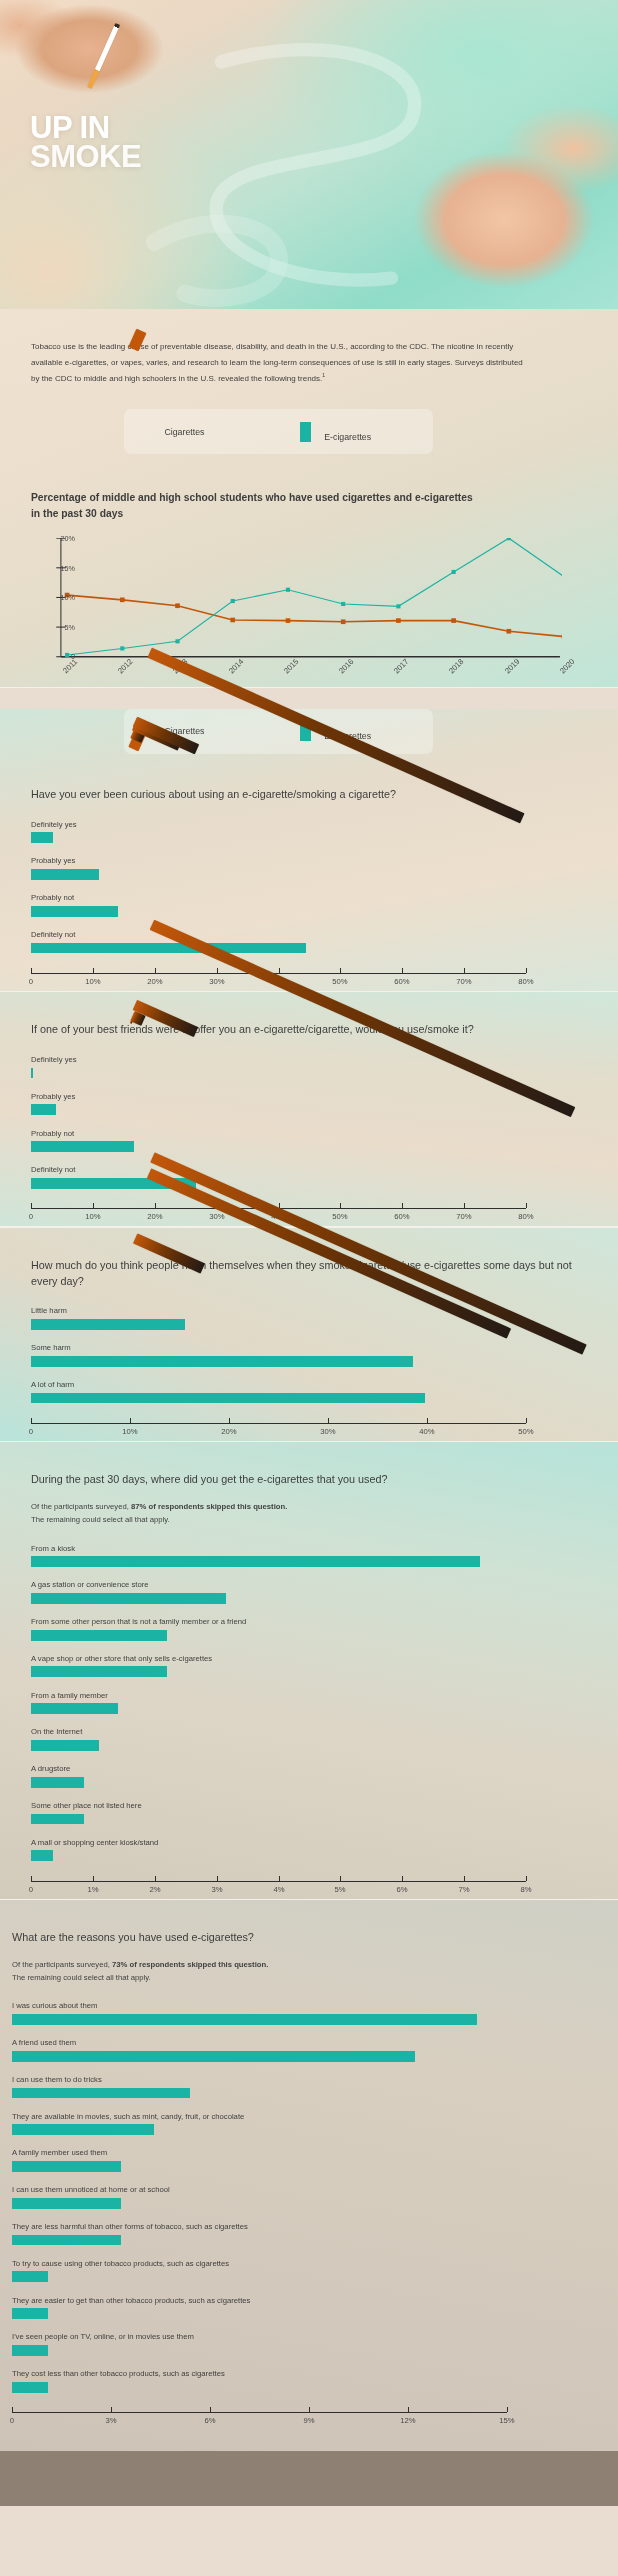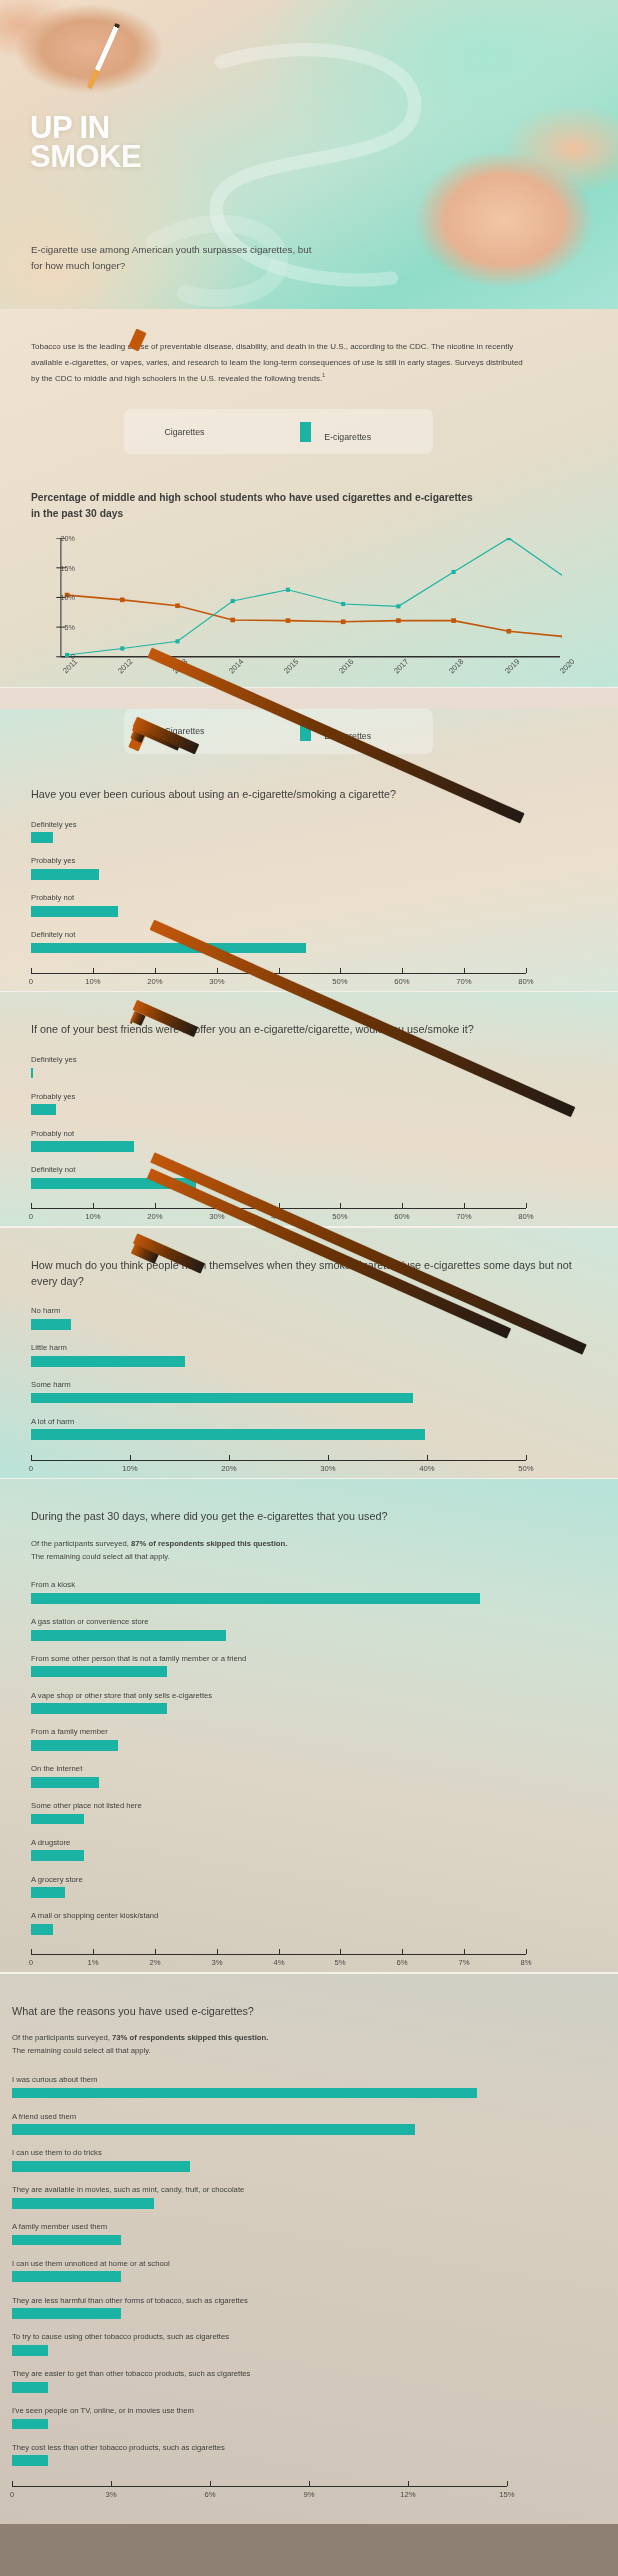--- a/index.html
+++ b/index.html
@@ -166,21 +166,20 @@
     <div class="cig"></div>
     <div class="hand hand-right"></div>
     <svg class="smoke" viewBox="0 0 1200 600" preserveAspectRatio="none">
       <path d="M430 120 C 640 60, 840 120, 800 230 C 760 330, 430 290, 420 400 C 412 500, 600 560, 760 540" fill="none" stroke="rgba(255,255,255,.55)" stroke-width="26" stroke-linecap="round"></path>
       <path d="M300 470 C 420 400, 560 440, 540 520 C 525 578, 420 590, 360 570" fill="none" stroke="rgba(255,255,255,.35)" stroke-width="34" stroke-linecap="round"></path>
     </svg>
     <h1 class="hero-title">
       <span>UP IN</span>
       <span class="ln2">SMOKE</span>
     </h1>
-    <p class="hero-sub">E-cigarette use among American youth surpasses cigarettes, but for how much longer?</p>
   </section>
 
   <section class="sec bg-a">
     <div class="sec-inner">
       <p class="intro"><span>Tobacco use is the leading cause of preventable disease, disability, and death in the U.S., according to the CDC. The nicotine in recently available e-cigarettes, or vapes, varies, and research to learn the long-term consequences of use is still in early stages. Surveys distributed by the CDC to middle and high schoolers in the U.S. revealed the following trends.</span><sup>1</sup></p>
 
       <div class="legend">
         <div class="legend-item">
           <span class="swatch cig"></span>
           <span class="legend-label">Cigarettes</span>
@@ -357,25 +356,20 @@
     </div>
   </section>
   <div class="divider"></div>
 
   <section class="sec bg-d">
     <div class="sec-inner" style="padding-top:29px;">
       <h2 class="q-title">How much do you think people harm themselves when they smoke cigarettes/use e-cigarettes some days but not every day?</h2>
       <div class="barchart">
           <div class="bars">
             <div class="bargroup">
-              <div class="bar-label">No harm</div>
-              <div class="bar cig" title="Cigarettes: 2.6%" style="width: 26px;"></div>
-              <div class="bar ecig" title="E-cigarettes: 4%" style="width: 40px;"></div>
-            </div>
-            <div class="bargroup">
               <div class="bar-label">Little harm</div>
               <div class="bar cig" title="Cigarettes: 7.5%" style="width: 74px;"></div>
               <div class="bar ecig" title="E-cigarettes: 15.6%" style="width: 154px;"></div>
             </div>
             <div class="bargroup">
               <div class="bar-label">Some harm</div>
               <div class="bar cig" title="Cigarettes: 39.8%" style="width: 394px;"></div>
               <div class="bar ecig" title="E-cigarettes: 38.6%" style="width: 382px;"></div>
             </div>
             <div class="bargroup">
@@ -428,30 +422,26 @@
             </div>
             <div class="bargroup">
               <div class="bar-label">From a family member</div>
               <div class="bar ecig" title="E-cigarettes: 1.4%" style="width: 87px;"></div>
             </div>
             <div class="bargroup">
               <div class="bar-label">On the Internet</div>
               <div class="bar ecig" title="E-cigarettes: 1.1%" style="width: 68px;"></div>
             </div>
             <div class="bargroup">
+              <div class="bar-label">A drugstore</div>
+              <div class="bar ecig" title="E-cigarettes: 0.85%" style="width: 53px;"></div>
+            </div>
+            <div class="bargroup">
               <div class="bar-label">Some other place not listed here</div>
               <div class="bar ecig" title="E-cigarettes: 0.85%" style="width: 53px;"></div>
-            </div>
-            <div class="bargroup">
-              <div class="bar-label">A drugstore</div>
-              <div class="bar ecig" title="E-cigarettes: 0.85%" style="width: 53px;"></div>
-            </div>
-            <div class="bargroup">
-              <div class="bar-label">A grocery store</div>
-              <div class="bar ecig" title="E-cigarettes: 0.55%" style="width: 34px;"></div>
             </div>
             <div class="bargroup">
               <div class="bar-label">A mall or shopping center kiosk/stand</div>
               <div class="bar ecig" title="E-cigarettes: 0.35%" style="width: 21.7px;"></div>
             </div>
           </div>
           <div class="axis" style="width: 495px;">
             <div class="axis-line"></div>
             <div class="tick" style="left: 0px;"></div>
             <div class="tick-lab" style="left: 0px;">0</div>

